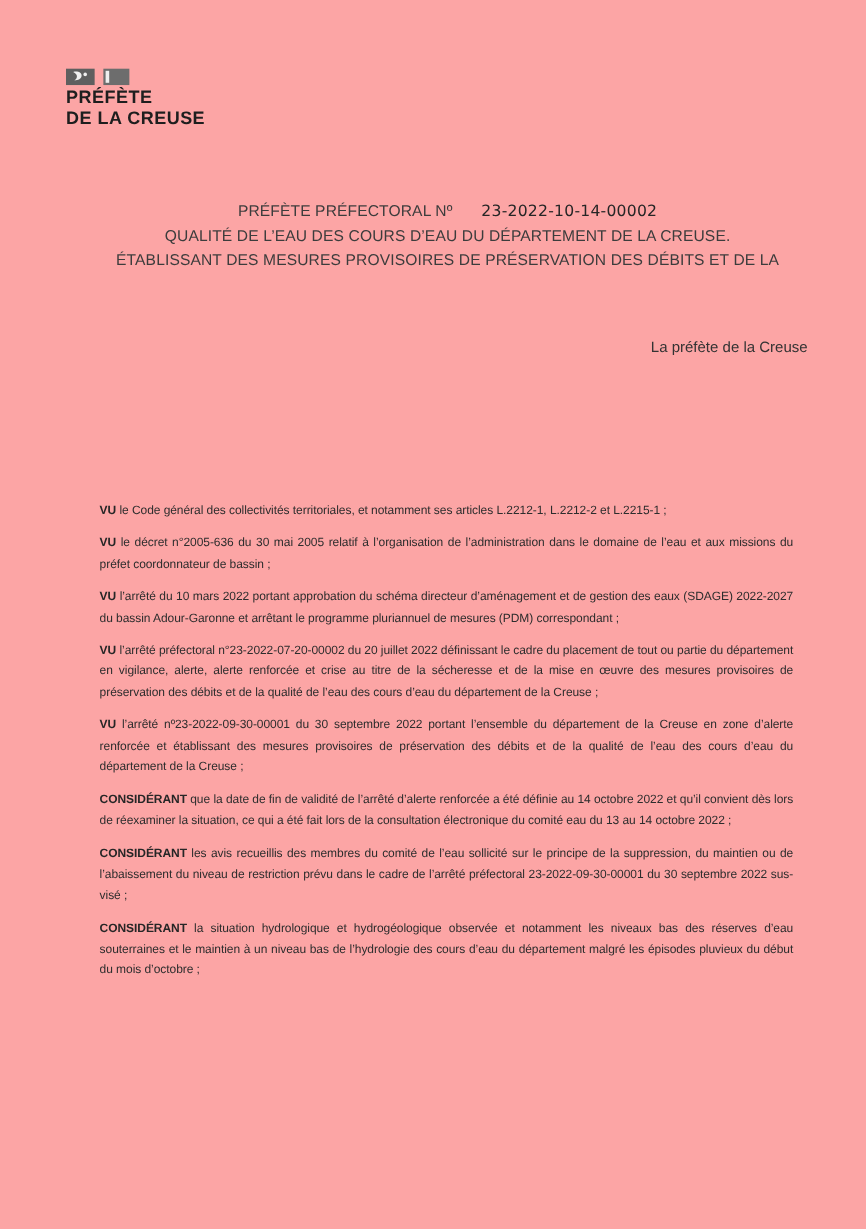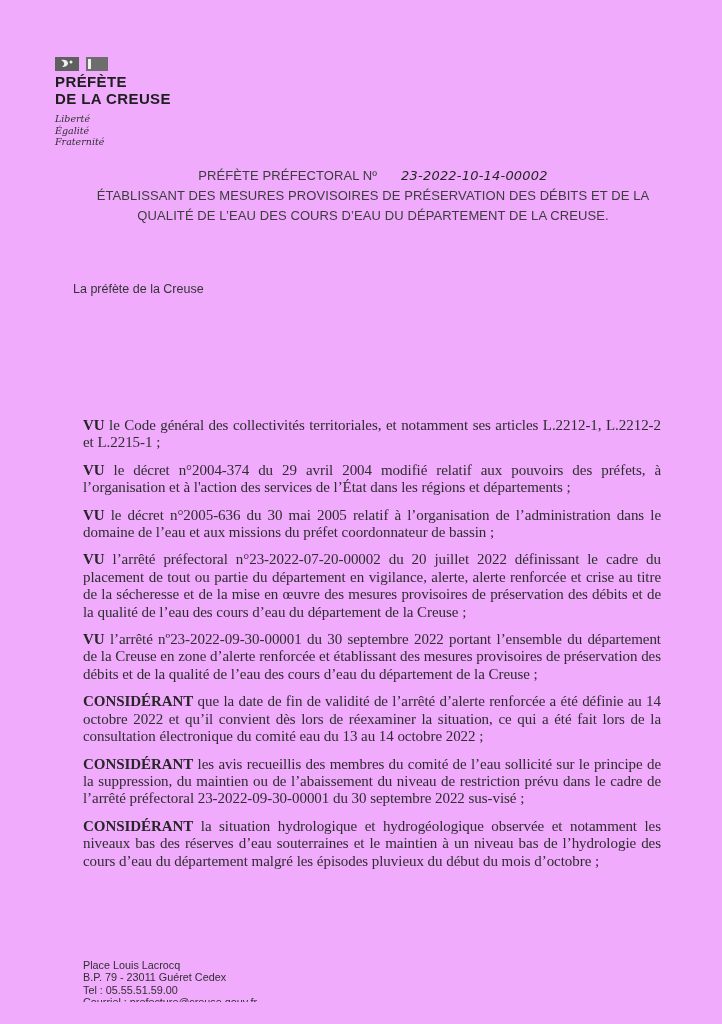--- a/index.html
+++ b/index.html
@@ -1,21 +1,21 @@
 <!DOCTYPE html>
 <html lang="fr"><head>
 <meta charset="utf-8">
 <style>
   html, body { margin: 0; padding: 0; background: #e8e8e8; }
   .page {
     position: relative;
     width: 722px;
     height: 1024px;
     margin: 0 auto;
-    background: #f0abfc;
+    background: #fca5a5;
     overflow: hidden;
     font-family: "Liberation Sans", sans-serif;
     color: #2d2d2d;
   }
 
   
   .logo-block { position: absolute; left: 55px; top: 57px; }
   .flags { display: flex; gap: 7px; margin-bottom: 3px; }
   .prefname { font-weight: bold; font-size: 15px; line-height: 16.5px; letter-spacing: .4px; color: #1e1e1e; }
   .motto { margin-top: 6px; font-family: "DejaVu Serif", serif; font-style: italic; font-size: 9.5px; line-height: 11.5px; color: #303030; }
@@ -29,35 +29,35 @@
 
   
   .title {
     position: absolute; left: 73px; top: 166px; width: 600px;
     text-align: center; font-size: 13px; line-height: 20px;
     color: #3c3c3c; letter-spacing: .1px;
   }
   .title .tline { white-space: nowrap; }
   .title .tnumber {
     font-family: "DejaVu Sans", sans-serif;
-    font-size: 13px; color: #262626; margin-left: 24px; letter-spacing: .2px; font-style: italic;
+    font-size: 13px; color: #262626; margin-left: 24px; letter-spacing: .2px;
   }
 
   
   .subtitle {
     position: absolute; left: 73px; top: 282px; width: 600px;
-    text-align: left; font-size: 12.5px; line-height: 15px; color: #333;
+    text-align: right; font-size: 12.5px; line-height: 15px; color: #333;
   }
 
   
   .bodytext { position: absolute; left: 83px; top: 417px; width: 578px; }
   .para {
     margin: 0 0 10px 0;
-    font-size: 15px; line-height: 17.4px;
-    text-align: justify; color: #2d2d2d; letter-spacing: -0.05px; font-family: Liberation Serif, serif;
+    font-size: 10px; line-height: 17.4px;
+    text-align: justify; color: #2d2d2d; letter-spacing: -0.05px;
   }
   .para .lead { font-weight: bold; color: #262626; }
 
   
   .footer {
     position: absolute; left: 83px; top: 959px;
     font-size: 10.8px; line-height: 12.4px; color: #2f2f2f;
   }
   .clip-line { height: 6px; overflow: hidden; }
 </style>
@@ -73,54 +73,41 @@
         <path d="M6 3 C9 2, 13 3, 13 6 C13 9, 10 10, 7 10 C10 8, 10 5, 6 3 Z" fill="#efefef"></path>
         <circle cx="16" cy="5" r="1.5" fill="#efefef"></circle>
       </svg>
       <svg width="22" height="14" viewBox="0 0 22 14">
         <rect x="0" y="0" width="22" height="14" fill="#6d6d6d"></rect>
         <rect x="2" y="2" width="3" height="10" fill="#efefef"></rect>
       </svg>
     </div>
     <div class="prefname">PRÉFÈTE</div>
     <div class="prefname">DE LA CREUSE</div>
-    <div class="motto">
-      <div>Liberté</div>
-      <div>Égalité</div>
-      <div>Fraternité</div>
-    </div>
   </div>
 
 
   <div class="title">
     <div class="tline">
       <span>PRÉFÈTE PRÉFECTORAL Nº</span><span class="tnumber">23-2022-10-14-00002</span>
     </div>
+    <div class="tline">QUALITÉ DE L’EAU DES COURS D’EAU DU DÉPARTEMENT DE LA CREUSE.</div>
     <div class="tline">ÉTABLISSANT DES MESURES PROVISOIRES DE PRÉSERVATION DES DÉBITS ET DE LA</div>
-    <div class="tline">QUALITÉ DE L’EAU DES COURS D’EAU DU DÉPARTEMENT DE LA CREUSE.</div>
   </div>
 
   <div class="subtitle">
     <div>La préfète de la Creuse</div>
   </div>
 
   <div class="bodytext">
     <p class="para"><span class="lead">VU</span><span> le Code général des collectivités territoriales, et notamment ses articles L.2212-1, L.2212-2 et L.2215-1 ;</span></p>
-    <p class="para"><span class="lead">VU</span><span> le décret n°2004-374 du 29 avril 2004 modifié relatif aux pouvoirs des préfets, à l’organisation et à l'action des services de l’État dans les régions et départements ;</span></p>
     <p class="para"><span class="lead">VU</span><span> le décret n°2005-636 du 30 mai 2005 relatif à l’organisation de l’administration dans le domaine de l’eau et aux missions du préfet coordonnateur de bassin ;</span></p>
+    <p class="para"><span class="lead">VU</span><span> l’arrêté du 10 mars 2022 portant approbation du schéma directeur d’aménagement et de gestion des eaux (SDAGE) 2022-2027 du bassin Adour-Garonne et arrêtant le programme pluriannuel de mesures (PDM) correspondant ;</span></p>
     <p class="para"><span class="lead">VU</span><span> l’arrêté préfectoral n°23-2022-07-20-00002 du 20 juillet 2022 définissant le cadre du placement de tout ou partie du département en vigilance, alerte, alerte renforcée et crise au titre de la sécheresse et de la mise en œuvre des mesures provisoires de préservation des débits et de la qualité de l’eau des cours d’eau du département de la Creuse ;</span></p>
     <p class="para"><span class="lead">VU</span><span> l’arrêté nº23-2022-09-30-00001 du 30 septembre 2022 portant l’ensemble du département de la Creuse en zone d’alerte renforcée et établissant des mesures provisoires de préservation des débits et de la qualité de l’eau des cours d’eau du département de la Creuse ;</span></p>
     <p class="para"><span class="lead">CONSIDÉRANT</span><span> que la date de fin de validité de l’arrêté d’alerte renforcée a été définie au 14 octobre 2022 et qu’il convient dès lors de réexaminer la situation, ce qui a été fait lors de la consultation électronique du comité eau du 13 au 14 octobre 2022 ;</span></p>
     <p class="para"><span class="lead">CONSIDÉRANT</span><span> les avis recueillis des membres du comité de l’eau sollicité sur le principe de la suppression, du maintien ou de l’abaissement du niveau de restriction prévu dans le cadre de l’arrêté préfectoral 23-2022-09-30-00001 du 30 septembre 2022 sus-visé ;</span></p>
     <p class="para"><span class="lead">CONSIDÉRANT</span><span> la situation hydrologique et hydrogéologique observée et notamment les niveaux bas des réserves d’eau souterraines et le maintien à un niveau bas de l’hydrologie des cours d’eau du département malgré les épisodes pluvieux du début du mois d’octobre ;</span></p>
 
   </div>
 
-  <div class="footer">
-    <div>Place Louis Lacrocq</div>
-    <div>B.P. 79 - 23011 Guéret Cedex</div>
-    <div>Tel : 05.55.51.59.00</div>
-    <div class="clip-line">
-      <div>Courriel : prefecture@creuse.gouv.fr</div>
-    </div>
-  </div>
 
 </div>
 
 </body></html>

